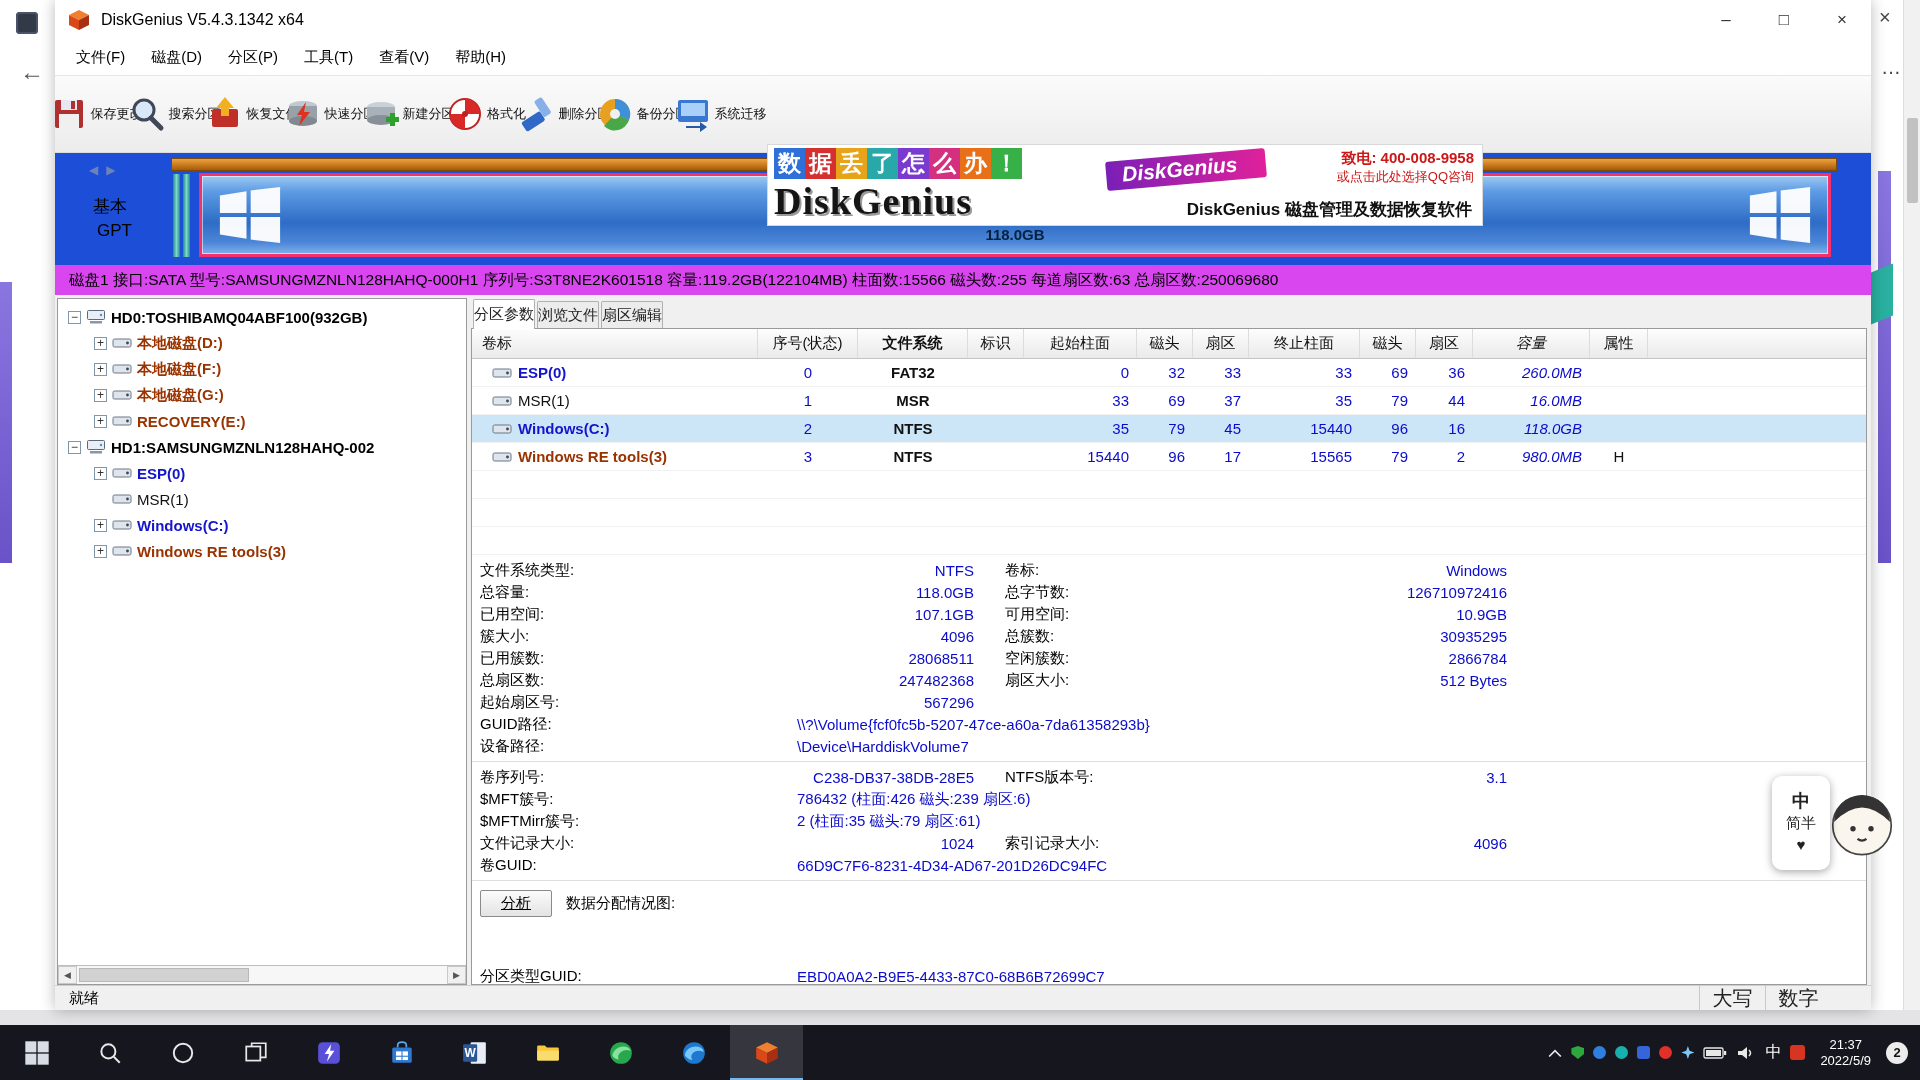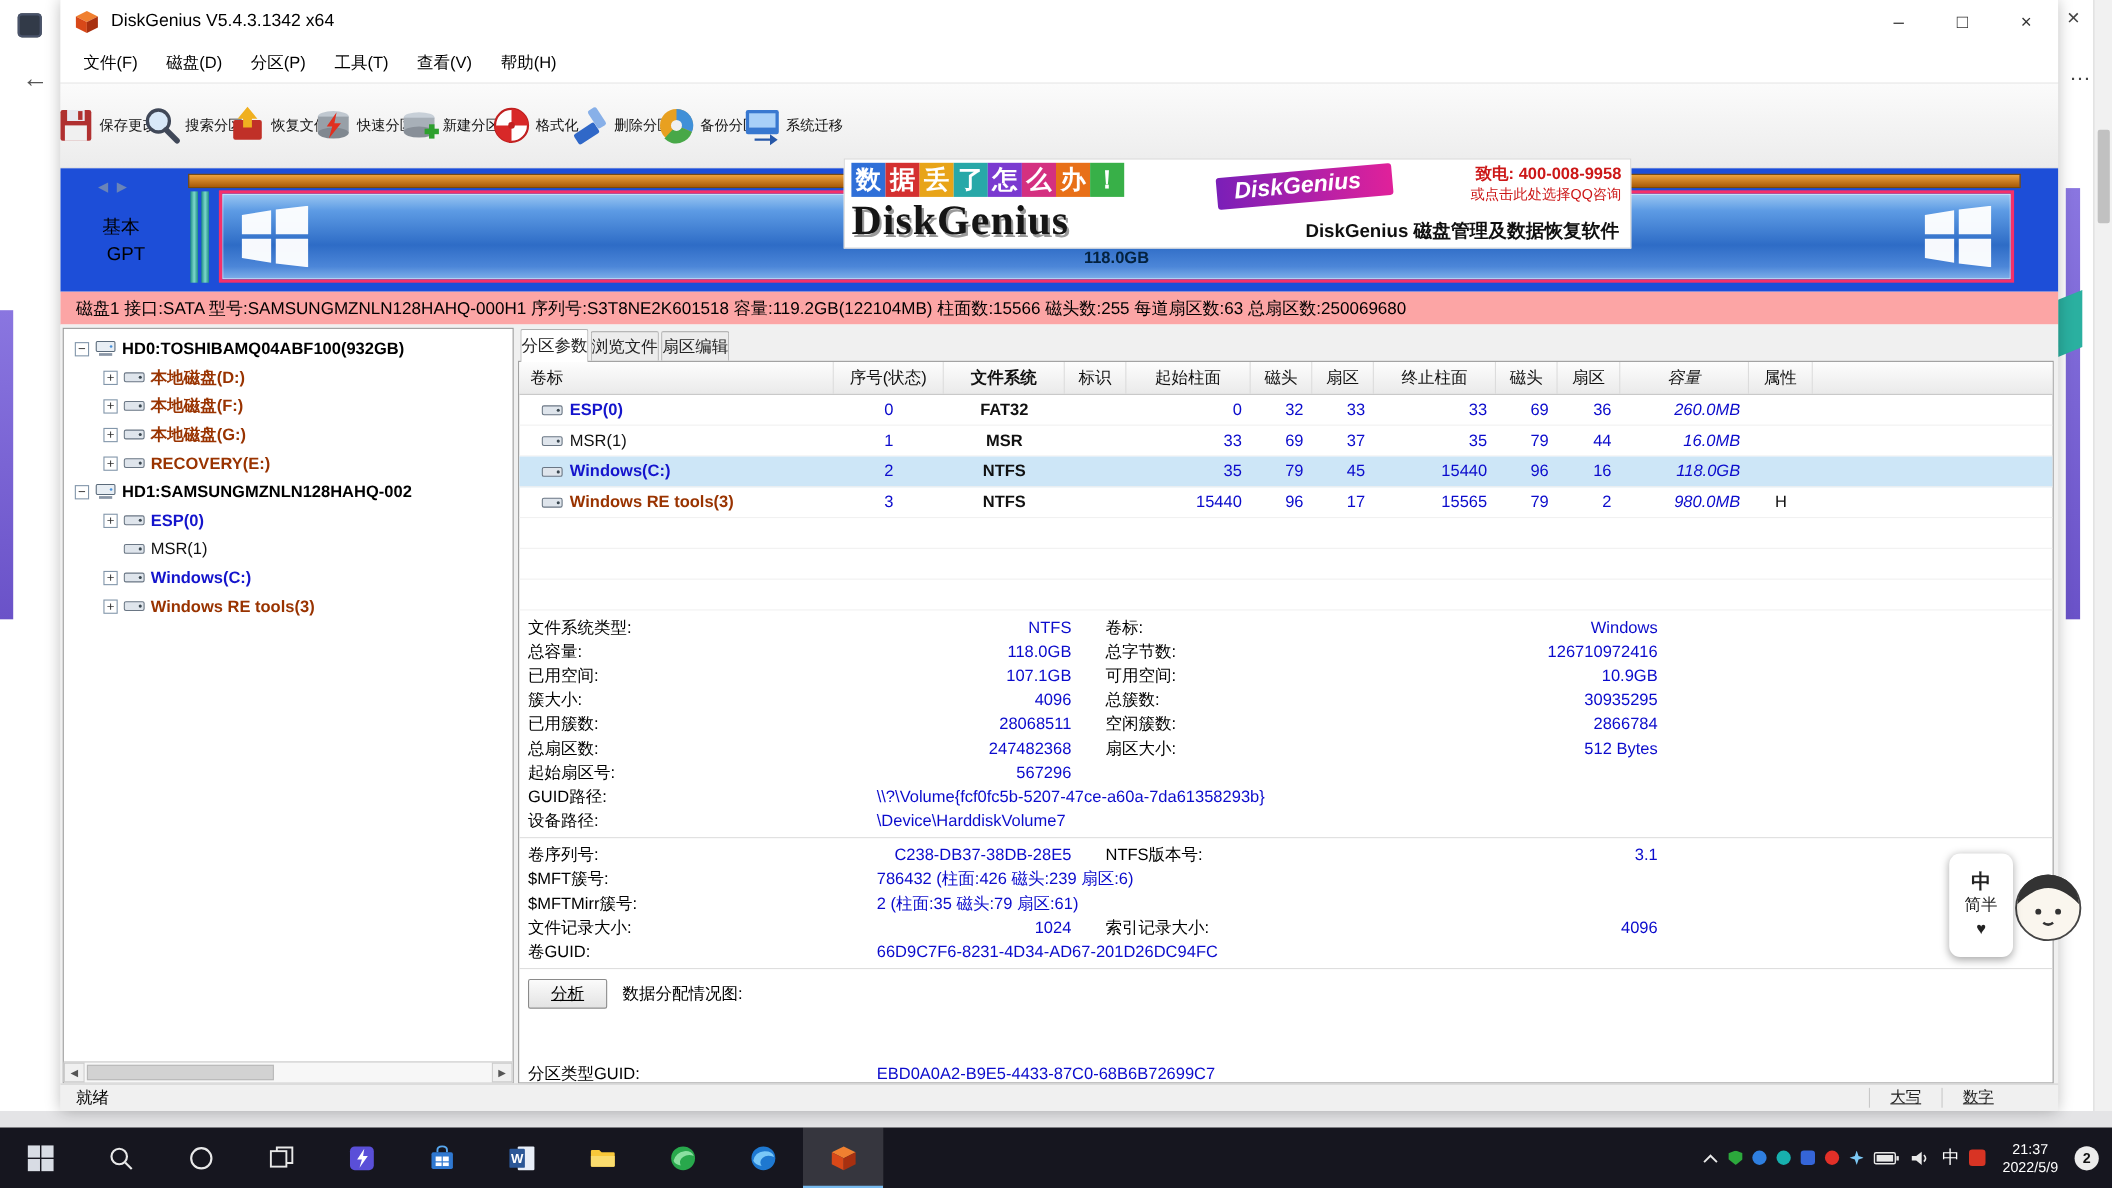--- a/index.html
+++ b/index.html
@@ -75,21 +75,21 @@
   .orange-bar{position:absolute;left:116px;right:34px;top:5px;height:13px;background:linear-gradient(#eda23e,#a85a08);border:1px solid #7c4a05;}
   .hd-stripes{position:absolute;left:118px;top:21px;height:83px;display:flex;gap:3px;}
   .hd-stripes i{display:block;width:7px;height:100%;background:linear-gradient(90deg,#1e8c84,#7cd8cc,#1e8c84);}
   .part-bar{position:absolute;left:144px;right:40px;top:20px;height:84px;border:3px solid var(--sel-red);display:flex;align-items:center;padding:0 16px;overflow:hidden;
     background:linear-gradient(180deg,#9cc8f2 0%,#5d9be4 20%,#2e6cc6 60%,#4c86d8 85%,#7fb0ea 100%);
     box-shadow:inset 0 0 0 1px rgba(255,255,255,0.55);}
   .win-flag{width:64px;height:56px;flex:none;}
   .win-flag svg{width:64px;height:56px;}
   .part-text{flex:1;text-align:center;font-size:15px;font-weight:bold;color:#04223f;line-height:20px;}
 
-  .disk-info{height:30px;background:#fca5a5;display:flex;align-items:center;padding-left:14px;font-size:15.5px;color:#000;flex:none;white-space:nowrap;overflow:hidden;}
+  .disk-info{height:30px;background:#d946ef;display:flex;align-items:center;padding-left:14px;font-size:15.5px;color:#000;flex:none;white-space:nowrap;overflow:hidden;}
 
   
   .main{flex:1;display:flex;background:#f0f0f0;padding:3px 4px 0 2px;gap:4px;overflow:hidden;}
   .tree-panel{width:410px;flex:none;background:#fff;border:1px solid #9a9a9a;display:flex;flex-direction:column;}
   .tree-items{flex:1;padding-top:5px;overflow:hidden;}
   .tree-item{height:26px;display:flex;align-items:center;gap:5px;padding-left:10px;font-size:15px;white-space:nowrap;}
   .tree-item.lvl1{padding-left:36px;}
   .expand-box{width:13px;height:13px;border:1px solid #8296aa;background:#fff;color:#333;font-size:12px;line-height:10px;display:flex;align-items:center;justify-content:center;flex:none;}
   .expand-spacer{width:13px;flex:none;}
   .tree-ico svg{width:20px;height:16px;}
@@ -140,21 +140,21 @@
   .ddiv{height:1px;background:#dedede;margin:4px 0;}
   .analyze-row{display:flex;align-items:center;gap:14px;margin:9px 0 0 8px;}
   .analyze-btn{width:72px;height:27px;display:flex;align-items:center;justify-content:center;font-size:15px;background:linear-gradient(#fbfbfb,#e3e3e3);border:1px solid #8a8a8a;border-radius:2px;color:#000;text-decoration:underline;}
   .alloc-label{font-size:15px;color:#000;}
   .guid-row{margin-top:48px;}
 
   
   .status-bar{height:25px;background:#f0f0f0;border-top:1px solid #cfcfcf;display:flex;align-items:center;font-size:15px;flex:none;}
   .sb-ready{padding-left:14px;color:#000;}
   .sb-spacer{flex:1;}
-  .sb-cell{width:66px;text-align:center;border-left:1px solid #c8c8c8;font-size:14px;color:#222;text-decoration:underline;}
+  .sb-cell{width:66px;text-align:center;border-left:1px solid #c8c8c8;font-size:20px;color:#222;}
   .sb-pad{width:40px;}
 
   
   .taskbar{position:absolute;left:0;top:1025px;width:1920px;height:55px;background:var(--taskbar-bg);display:flex;align-items:stretch;z-index:50;}
   .tb-left{display:flex;}
   .tb-btn{width:73px;display:flex;align-items:center;justify-content:center;}
   .tb-btn.active{background:rgba(255,255,255,0.14);box-shadow:inset 0 -2px 0 #76b9ed;}
   .tb-ico svg{width:26px;height:26px;}
   .tb-spacer{flex:1;}
   .tb-tray{display:flex;align-items:center;padding-right:4px;gap:9px;}

